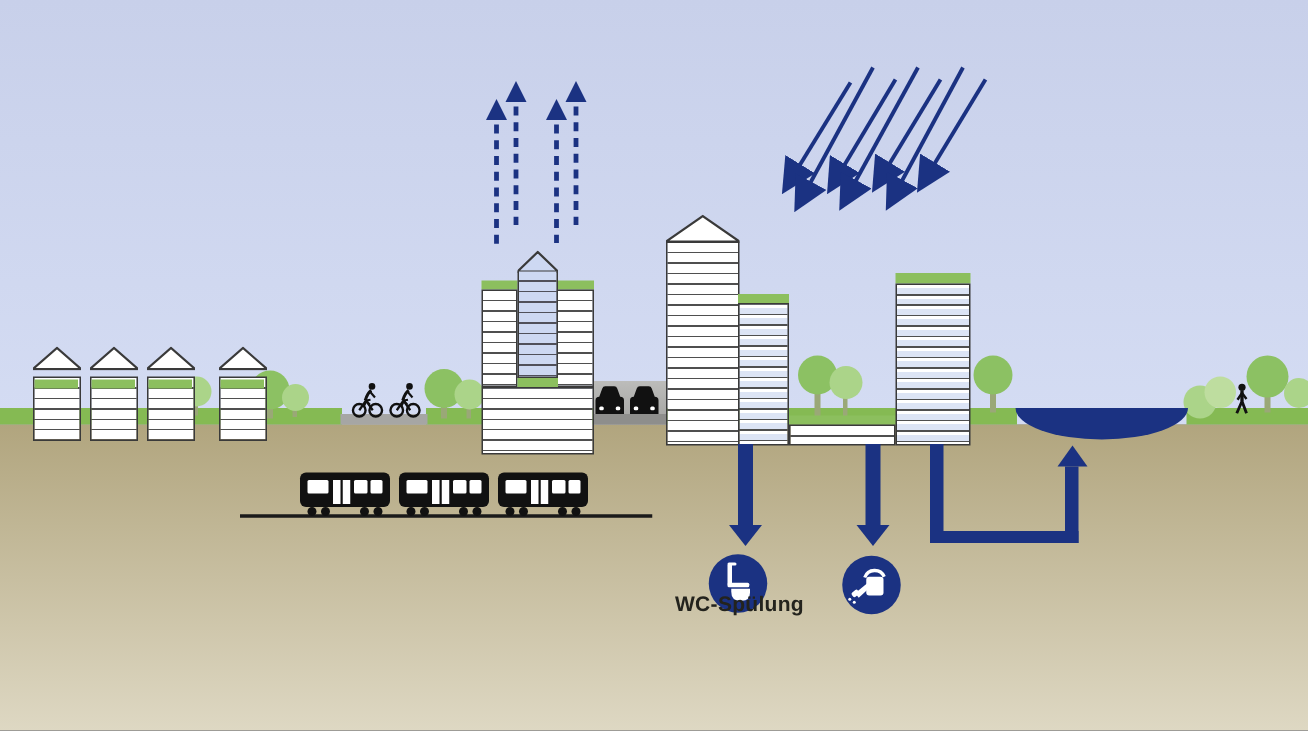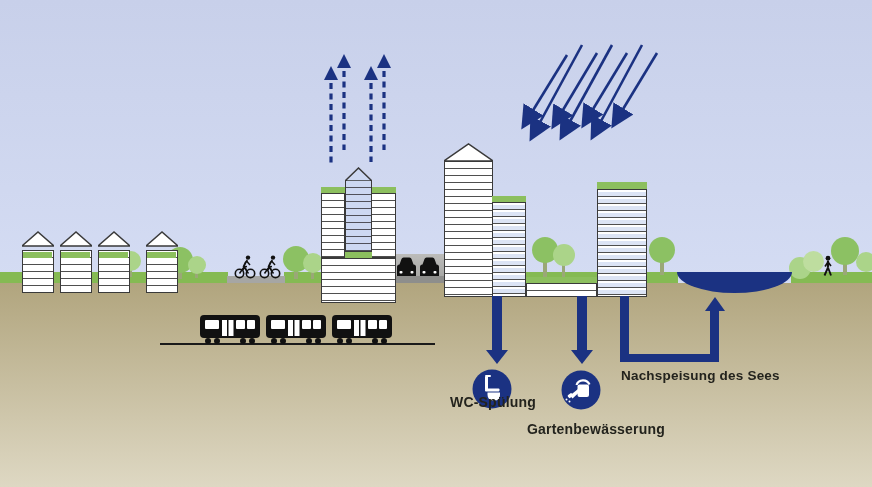--- a/index.html
+++ b/index.html
@@ -249,16 +249,14 @@
     <circle cx="20" cy="20" r="19.5" style="fill:var(--navy)"></circle>
     <path d="M15.5,15 A7,7 0 0 1 28.5,14.5" fill="none" stroke="#fff" stroke-width="2.2"></path>
     <rect x="16.5" y="14.5" width="11.5" height="12.5" rx="2" fill="#fff"></rect>
     <polygon points="17,19 9,25.5 11.5,28.5 18,22.5" fill="#fff"></polygon>
     <rect x="6.8" y="23.8" width="5" height="3.6" rx="1.2" fill="#fff" transform="rotate(-38 9.3 25.6)"></rect>
     <circle cx="5.5" cy="29.5" r="1" fill="#fff"></circle>
     <circle cx="8.5" cy="31.5" r="1" fill="#fff"></circle>
   </svg>
 
   <div class="abs lbl tc" style="left:448px;top:394px;width:90px">WC-Spülung</div>
-  <div class="abs lbl tc" style="left:527px;top:421px;width:134px">Gartenbewässerung</div>
-  <div class="abs lbl lbl-sm" style="left:621px;top:368px">Nachspeisung des Sees</div>
 
 </div>
 
 </body></html>

